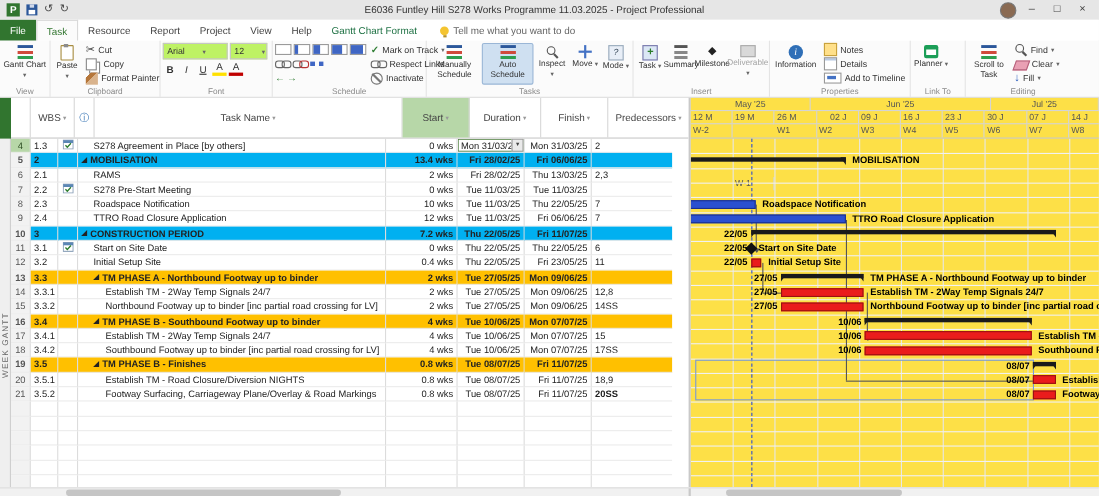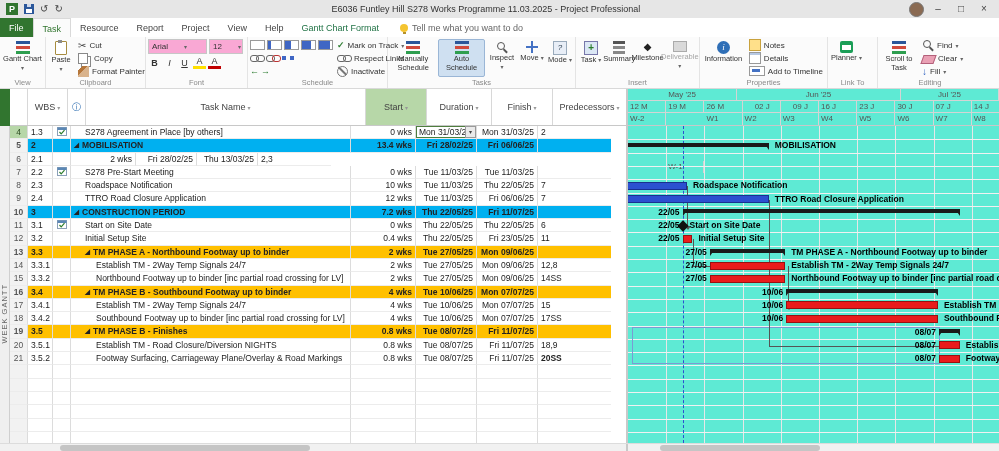--- a/index.html
+++ b/index.html
@@ -37,21 +37,21 @@
   .rgc{display:flex;height:100%;gap:2px}
   .bigbtn{display:flex;flex-direction:column;align-items:center;gap:1px;padding:2px 1px;border-radius:2px;min-width:24px}
   .bl{font-size:7.5px;text-align:center;line-height:1.15;color:#333}
   .dd{font-size:6px;color:#666}
   .vcol{display:flex;flex-direction:column;justify-content:flex-start;gap:1px}
   .smallbtn{display:flex;align-items:center;gap:3px;font-size:8px;height:13px;white-space:nowrap;color:#333;padding:0 2px}
   .togbtn{display:flex;flex-direction:column;align-items:center;gap:1px;padding:2px 2px;width:44px;border-radius:2px}
   .togbtn.active{background:#cfe0f1;border:1px solid #9ab6d6;padding:1px}
   .dis,.dis .bl{color:#a5a5a5}
   .fcombo{display:inline-flex;align-items:center;justify-content:flex-start;border:1px solid #c6c6c6;
-          background:#f9a8d4;font-size:8px;height:13px;padding:0 3px;margin-right:2px;gap:16px;color:#333}
+          background:#bef264;font-size:8px;height:13px;padding:0 3px;margin-right:2px;gap:16px;color:#333}
   .fbtn{display:inline-block;min-width:11px;text-align:center;font-size:9px;padding:0 1px;color:#333}
   .fbtn.bold{font-weight:bold}.fbtn.it{font-style:italic}.fbtn.un{text-decoration:underline}
   .fbtn.hlA{border-bottom:3px solid #ffe000;line-height:9px}
   .fbtn.clA{border-bottom:3px solid #c00000;line-height:9px}
   .srow{display:flex;align-items:center;gap:2px;height:12px}
   .pct{display:inline-block;width:13px;height:8px;border:1px solid #9a9a9a;background:#fff}
   .pct i{display:block;height:100%;background:#3f66c4}
   .ic{display:inline-block;position:relative;flex:none}
   .ic-gantt{width:14px;height:13px;background:linear-gradient(to bottom,#2b579a 0 3px,transparent 3px 5px,#d04a3c 5px 8px,transparent 8px 10px,#2e9e4f 10px 13px,transparent 13px)}
   .ic-paste{width:10px;height:12px;background:#fff;border:1px solid #a78c3f;border-radius:1px}
@@ -114,21 +114,21 @@
   .c-fin{width:61px;text-align:right}
   .c-pred{width:73px}
   .bg-cyan .cell:not(.c-id){background:#00b0f0}
   .bg-orange .cell:not(.c-id){background:#ffc000}
   .tri{font-size:6.5px;margin-right:3px;position:relative;top:-1px}
   .selcell{box-shadow:inset 0 0 0 1px #4e7e3e;padding-right:13px}
   .combo2{position:absolute;right:0;top:0;width:11px;height:12px;background:#eaeaea;border:1px solid #9a9a9a;
           font-size:6px;text-align:center;line-height:10px;box-sizing:border-box;color:#444}
   #divider{position:absolute;left:626px;top:0;width:2px;height:354px;background:#c9c9c9}
   
-  #chartpane{position:absolute;left:628px;top:0;width:371px;height:354px;overflow:hidden;background:#5eead4}
+  #chartpane{position:absolute;left:628px;top:0;width:371px;height:354px;overflow:hidden;background:#fde047}
   #timescale{position:absolute;left:0;top:0;width:100%;height:37px;border-bottom:1px solid #c8c8c8;box-sizing:border-box}
   .tsm,.tsw,.tsn{position:absolute;box-sizing:border-box;border-right:1px solid #d4d4d4;color:#555;
                  font-size:8px;overflow:hidden;white-space:nowrap}
   .tsm{top:0;height:12px;text-align:center;line-height:12px;border-bottom:1px solid #d4d4d4}
   .tsw{top:12px;height:12px;line-height:12px;padding-left:2px;border-bottom:1px solid #d4d4d4}
   .tsn{top:24px;height:12px;line-height:12px;padding-left:2px}
   #chartbody{position:absolute;left:0;top:37px;width:100%;height:317px;overflow:hidden}
   .gline{position:absolute;top:0;bottom:0;width:1px;background:#e7e7e7}
   .hline{position:absolute;left:0;right:0;height:1px;background:#f1f1f1}
   .bar{position:absolute;height:8px;box-sizing:border-box;border:1px solid}
@@ -464,20 +464,21 @@
             <div class="cell c-name" style="padding-left: 3px;"><span class="tri">◢</span><span>MOBILISATION</span></div>
             <div class="cell c-dur">13.4 wks</div>
             <div class="cell c-start">Fri 28/02/25</div>
             <div class="cell c-fin">Fri 06/06/25</div>
             <div class="cell c-pred" style="border-right: none;"></div>
           </div>
           <div class="trow">
             <div class="cell c-id">6</div>
             <div class="cell c-wbs">2.1</div>
             <div class="cell c-info"></div>
+            <div class="cell c-name" style="padding-left: 14px;"><span>RAMS</span></div>
             <div class="cell c-dur">2 wks</div>
             <div class="cell c-start">Fri 28/02/25</div>
             <div class="cell c-fin">Thu 13/03/25</div>
             <div class="cell c-pred" style="border-right: none;">2,3</div>
           </div>
           <div class="trow">
             <div class="cell c-id">7</div>
             <div class="cell c-wbs">2.2</div>
             <div class="cell c-info"><svg width="10" height="10">
                 <rect x="0.5" y="1.5" width="9" height="8" fill="#fff" stroke="#8aa0b8"></rect>
@@ -705,21 +706,21 @@
           <div class="tsm" style="left: 109.14px; width: 163.71px;">Jun '25</div>
           <div class="tsm" style="left: 272.85px; width: 98.226px;">Jul '25</div>
           <div class="tsw" style="left: 0px; width: 38.2px;">12 M</div>
           <div class="tsn" style="left: 0px; width: 38.2px;">W-2</div>
           <div class="tsw" style="left: 38.2px; width: 38.2px;">19 M</div>
           <div class="tsn" style="left: 38.2px; width: 38.2px; margin-top: 48px;">W-1</div>
           <div class="tsw" style="left: 76.4px; width: 38.2px;">26 M</div>
           <div class="tsn" style="left: 76.4px; width: 38.2px;">W1</div>
           <div class="tsw" style="left: 114.6px; width: 38.2px; text-align: center;">02 J</div>
           <div class="tsn" style="left: 114.6px; width: 38.2px;">W2</div>
-          <div class="tsw" style="left: 152.8px; width: 38.2px; text-align: center;">09 J</div>
+          <div class="tsw" style="left: 152.8px; width: 38.2px;">09 J</div>
           <div class="tsn" style="left: 152.8px; width: 38.2px;">W3</div>
           <div class="tsw" style="left: 191px; width: 38.2px;">16 J</div>
           <div class="tsn" style="left: 191px; width: 38.2px;">W4</div>
           <div class="tsw" style="left: 229.2px; width: 38.2px;">23 J</div>
           <div class="tsn" style="left: 229.2px; width: 38.2px;">W5</div>
           <div class="tsw" style="left: 267.4px; width: 38.2px;">30 J</div>
           <div class="tsn" style="left: 267.4px; width: 38.2px;">W6</div>
           <div class="tsw" style="left: 305.6px; width: 38.2px;">07 J</div>
           <div class="tsn" style="left: 305.6px; width: 38.2px;">W7</div>
           <div class="tsw" style="left: 343.8px; width: 38.2px;">14 J</div>

